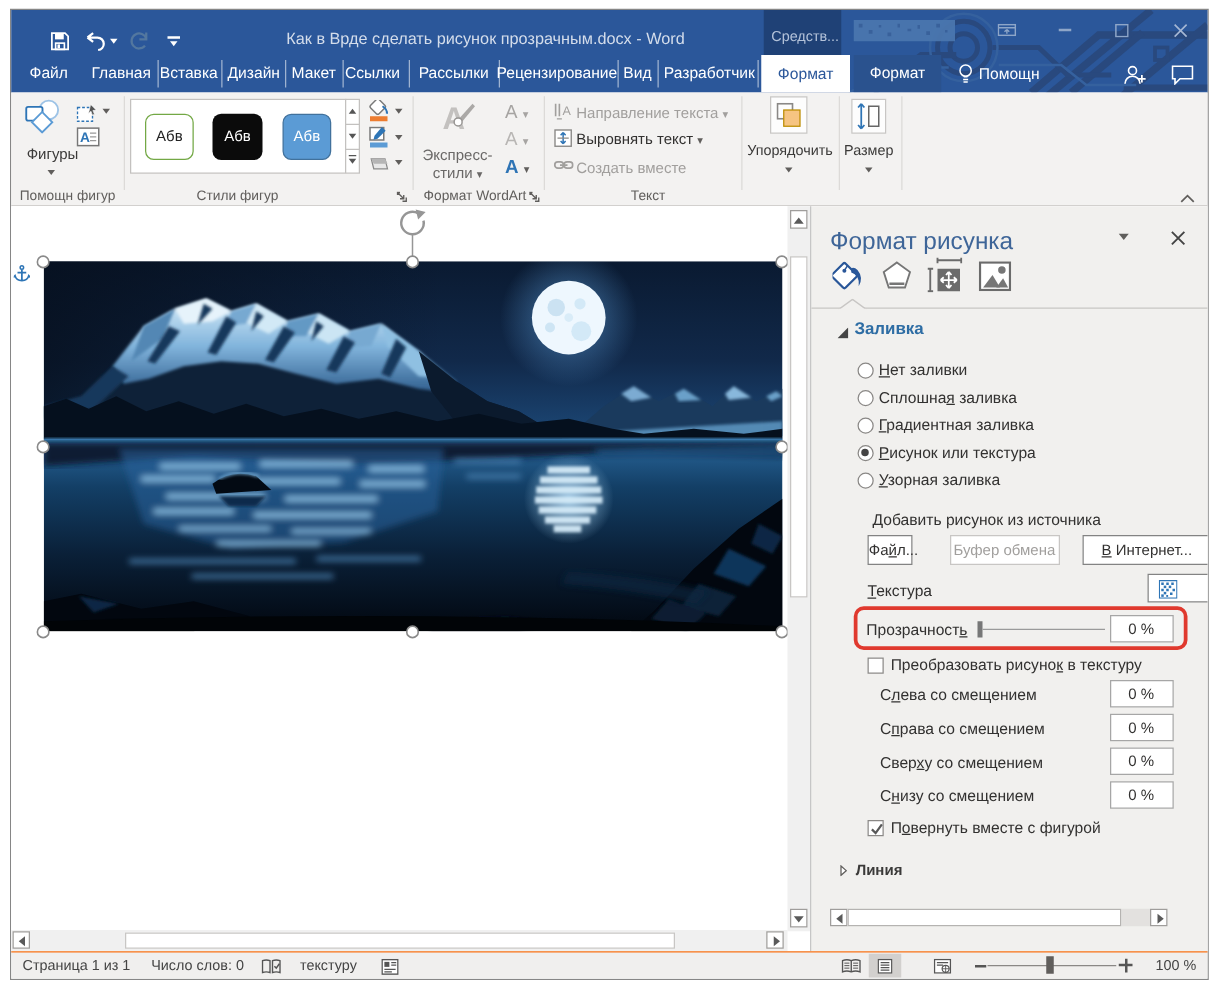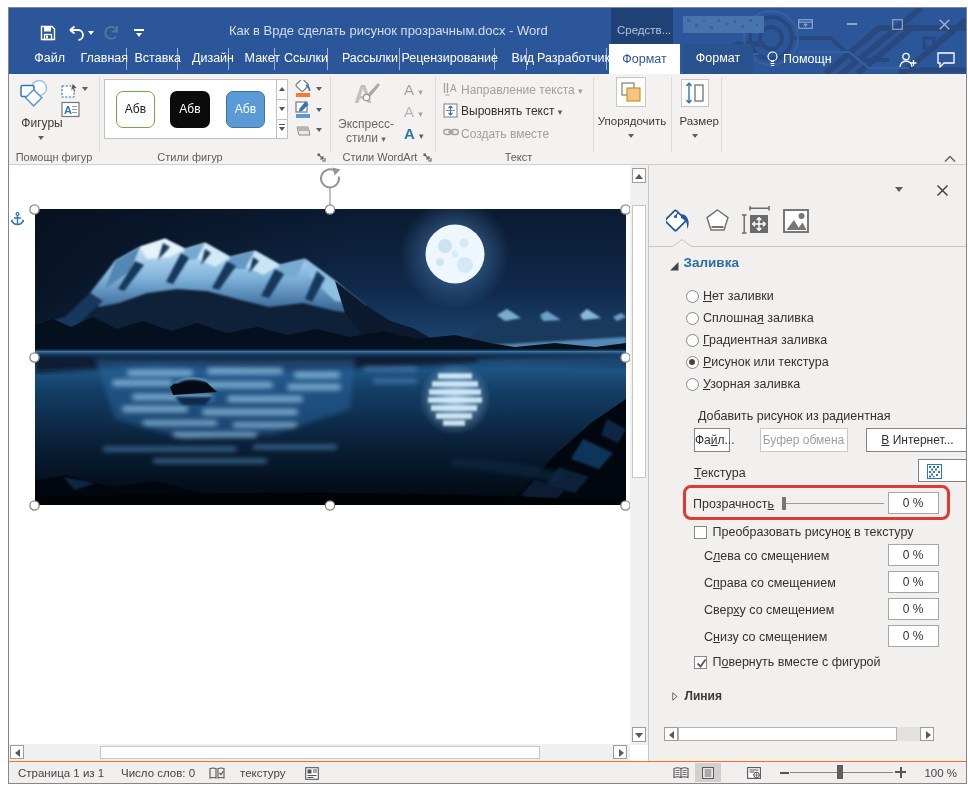--- a/index.html
+++ b/index.html
@@ -2,21 +2,21 @@
 <html><head>
 <meta charset="utf-8">
 <style>
 * { margin:0; padding:0; box-sizing:border-box; }
 body { width:968px; height:792px; background:#fff; font-family:"Liberation Sans",sans-serif; overflow:hidden; }
 #page { position:relative; width:968px; height:792px; background:#fff; }
 .abs { position:absolute; }
 #win { left:8px; top:7px; width:959px; height:777px; border:1px solid #868686; background:#fff; }
 #bluezone { left:9px; top:8px; width:957px; height:65.5px; background:#2b579a; overflow:hidden; }
 .wtxt { color:#fff; font-size:13px;text-align:center; }
-.tab { position:absolute; top:36px; height:29.5px; line-height:29px; color:#fff; font-size:12.5px; text-align:right; }
+.tab { position:absolute; top:36px; height:29.5px; line-height:29px; color:#fff; font-size:12.5px; text-align:center; }
 .tabsep { position:absolute; top:40px; height:22px; width:1px; background:rgba(255,255,255,0.55); }
 #ribbon { left:9px; top:73.5px; width:957px; height:91px; background:#f3f2f1; border-bottom:1px solid #d2d0ce; }
 .gsep { position:absolute; top:3px; height:75px; width:1px; background:#dcdad8; }
 .glabel { position:absolute; top:77px; font-size:11px; color:#605e5c; text-align:center; white-space:nowrap; }
 .darr { width:0; height:0; border-left:3.5px solid transparent; border-right:3.5px solid transparent; border-top:4px solid #605e5c; }
 #content { left:9px; top:164.5px; width:957px; height:596px; background:#fff; }
 #pane { position:absolute; left:638.5px; top:0px; width:318.5px; height:596px; background:#f1f0ee; border-left:1px solid #c6c6c6; overflow:hidden; }
 .ptxt { font-size:12.5px; color:#323130; }
 .radio { position:absolute; width:13px; height:13px; border:1px solid #8a8886; border-radius:50%; background:#fff; }
 .vbox { position:absolute; width:51px; height:22px; background:#fff; border:1px solid #a6a6a6; font-size:12px; color:#323130; text-align:center; line-height:20px; }
@@ -209,21 +209,21 @@
     <svg class="abs" style="left:344px;top:5px" width="28" height="30" viewBox="0 0 28 30">
       <text x="1" y="24" font-size="25" font-weight="bold" fill="#c3c1bf" font-family="Liberation Sans">A</text>
       <path d="M27 6 L17 18 L14.5 15.5 L25 4 Z" fill="#aba9a7"></path>
       <circle cx="13.5" cy="18.5" r="3.2" fill="#fff" stroke="#979593" stroke-width="1.2"></circle>
     </svg>
     <div class="abs" style="left:326px;top:43px;width:62px;text-align:center;font-size:12px;color:#6a6867">Экспресс-</div>
     <div class="abs" style="left:326px;top:57px;width:62px;text-align:center;font-size:12px;color:#6a6867">стили <span style="font-size:9px">▾</span></div>
     <div class="abs" style="left:395px;top:7px;width:30px;font-size:15px;color:#a6a4a2">А <span style="font-size:9px">▾</span></div>
     <div class="abs" style="left:395px;top:29px;width:30px;font-size:15px;color:#b8b6b4">А <span style="font-size:9px;color:#a6a4a2">▾</span></div>
     <div class="abs" style="left:395px;top:51px;width:30px;font-size:15px;color:#2e74b5;font-weight:bold">А <span style="font-size:9px;color:#605e5c;font-weight:normal">▾</span></div>
-    <div class="glabel" style="left:321px;width:100px">Стили WordArt</div>
+    <div class="glabel" style="left:321px;width:100px">Формат WordArt</div>
     <svg class="abs" style="left:414px;top:79px" width="10" height="10" viewBox="0 0 10 10">
         <path d="M1 3 V1 H3 M1 1 L6 6 M6 3 V6 H3" stroke="#605e5c" stroke-width="1.1" fill="none"></path>
         <path d="M8 5 V8 H5" stroke="#605e5c" stroke-width="1.1" fill="none"></path>
       </svg>
     <div class="gsep" style="left:426px"></div>
 
     <svg class="abs" style="left:434px;top:8px" width="15" height="15" viewBox="0 0 15 15">
       <path d="M1.5 1 V11 M4.5 1 V11 M4.5 1 V11" stroke="#a19f9d" stroke-width="1.3" fill="none"></path>
       <path d="M2.5 13 l4 0" stroke="#a19f9d" stroke-width="1"></path>
       <text x="7" y="10" font-size="10" fill="#a19f9d" font-family="Liberation Sans">A</text>
@@ -251,21 +251,21 @@
     </svg>
     <div class="abs" style="left:577px;top:41px;width:92px;text-align:center;font-size:11.5px;color:#3b3a39">Упорядочить</div>
     <div class="abs darr" style="left:619px;top:60px"></div>
     <div class="gsep" style="left:662px"></div>
 
     <div class="abs" style="left:672px;top:5px;width:28px;height:28px;background:#fdfdfd;border:1px solid #c8c6c4"></div>
     <svg class="abs" style="left:676px;top:8px" width="21" height="22" viewBox="0 0 21 22">
       <path d="M4 1 v20 M4 1 l-2.5 3 M4 1 l2.5 3 M4 21 l-2.5 -3 M4 21 l2.5 -3" stroke="#2e74b5" stroke-width="1.4" fill="none"></path>
       <rect x="10" y="3" width="8" height="16" fill="#fff" stroke="#666" stroke-width="1.2"></rect>
     </svg>
-    <div class="abs" style="left:662px;top:41px;width:48px;text-align:right;font-size:11.5px;color:#3b3a39">Размер</div>
+    <div class="abs" style="left:662px;top:41px;width:48px;text-align:center;font-size:11.5px;color:#3b3a39">Размер</div>
     <div class="abs darr" style="left:682.5px;top:60px"></div>
     <div class="gsep" style="left:711.5px"></div>
     <svg class="abs" style="left:935px;top:81px" width="12" height="8" viewBox="0 0 12 8">
         <path d="M1 6.5 L6 1.5 L11 6.5" stroke="#605e5c" stroke-width="1.4" fill="none"></path>
       </svg>
   </div>
   <div class="abs" id="content">
 
     <div class="abs" style="left:0;top:0;width:621px;height:580px;background:#fff"></div>
 
@@ -436,20 +436,21 @@
 
     <div class="abs" style="left:0px;top:579.5px;width:621px;height:16.5px;background:#f0f0f0"></div>
     <div class="abs sb" style="left:1px;top:580.5px;width:14px;height:14px">
         <div class="arr-l" style="margin:3px 0 0 3.5px"></div>
       </div>
     <div class="abs sb" style="left:91px;top:581px;width:440px;height:13px;border-color:#c8c6c4"></div>
     <div class="abs sb" style="left:604px;top:580.5px;width:14px;height:14px">
         <div class="arr-r" style="margin:3px 0 0 4.5px"></div>
       </div>
     <div id="pane">
+      <div class="abs" style="left:15.5px;top:17px;font-size:19.5px;color:#3e6598">Формат рисунка</div>
       <div class="abs" style="left:246px;top:22px;width:0;height:0;border-left:4.5px solid transparent;border-right:4.5px solid transparent;border-top:5.5px solid #605e5c"></div>
       <svg class="abs" style="left:287px;top:19px" width="13" height="13">
           <path d="M1.5 1.5 L11.5 11.5 M11.5 1.5 L1.5 11.5" stroke="#444" stroke-width="1.5"></path>
         </svg>
 
       <svg class="abs" style="left:17px;top:44px" width="27" height="24" viewBox="0 0 27 24">
         <rect x="2" y="4" width="15" height="15" rx="1.5" fill="#fff" stroke="#2a5799" stroke-width="1.8" transform="rotate(-45 9.5 11.5)"></rect>
         <path d="M15 9 q7 2 6 11 q4 -7 -1 -13 q-2.5 -2.5 -5 -1.5" fill="#2a5799"></path>
         <circle cx="9.5" cy="7.5" r="1.6" fill="#2a5799"></circle>
         <path d="M9.5 7.5 l2.5 -4" stroke="#2a5799" stroke-width="1.2"></path>
@@ -484,21 +485,21 @@
       <div class="abs ptxt" style="left:54.5px;top:124.5px"><u>Н</u>ет заливки</div>
       <div class="radio" style="left:37px;top:147px"></div>
       <div class="abs ptxt" style="left:54.5px;top:146.5px">Сплошна<u>я</u> заливка</div>
       <div class="radio" style="left:37px;top:169px"></div>
       <div class="abs ptxt" style="left:54.5px;top:168.5px"><u>Г</u>радиентная заливка</div>
       <div class="radio" style="left:37px;top:191px"></div>
       <div class="abs" style="left:40.5px;top:194.5px;width:6px;height:6px;border-radius:50%;background:#444"></div>
       <div class="abs ptxt" style="left:54.5px;top:190.5px"><u>Р</u>исунок или текстура</div>
       <div class="radio" style="left:37px;top:213px"></div>
       <div class="abs ptxt" style="left:54.5px;top:212.5px"><u>У</u>зорная заливка</div>
-      <div class="abs ptxt" style="left:49.5px;top:244px">Добавить рисунок из радиентная</div>
+      <div class="abs ptxt" style="left:49.5px;top:244px">Добавить рисунок из источника</div>
       <div class="btn" style="left:45.5px;top:263.5px;width:36px;line-height:22px">Фа<u>й</u>л...</div>
       <div class="btn" style="left:111px;top:263.5px;width:88px;line-height:22px;color:#a19f9d;border-color:#c8c6c4">Буфер обмена</div>
       <div class="btn" style="left:217.5px;top:263.5px;width:103px;line-height:22px"><u>В</u> Интернет...</div>
       <div class="abs ptxt" style="left:45.5px;top:301.5px"><u>Т</u>екстура</div>
       <div class="abs" style="left:269px;top:294.5px;width:50px;height:23px;background:#fff;border:1px solid #838383"></div>
       <svg class="abs" style="left:278px;top:299px" width="15" height="15" viewBox="0 0 15 15">
         <rect x="0.5" y="0.5" width="14" height="14" fill="#fff" stroke="#2e75b6" stroke-width="1"></rect>
         <g fill="#2e75b6">
             <rect x="2" y="2" width="2" height="2"></rect>
             <rect x="6" y="2" width="2" height="2"></rect>

